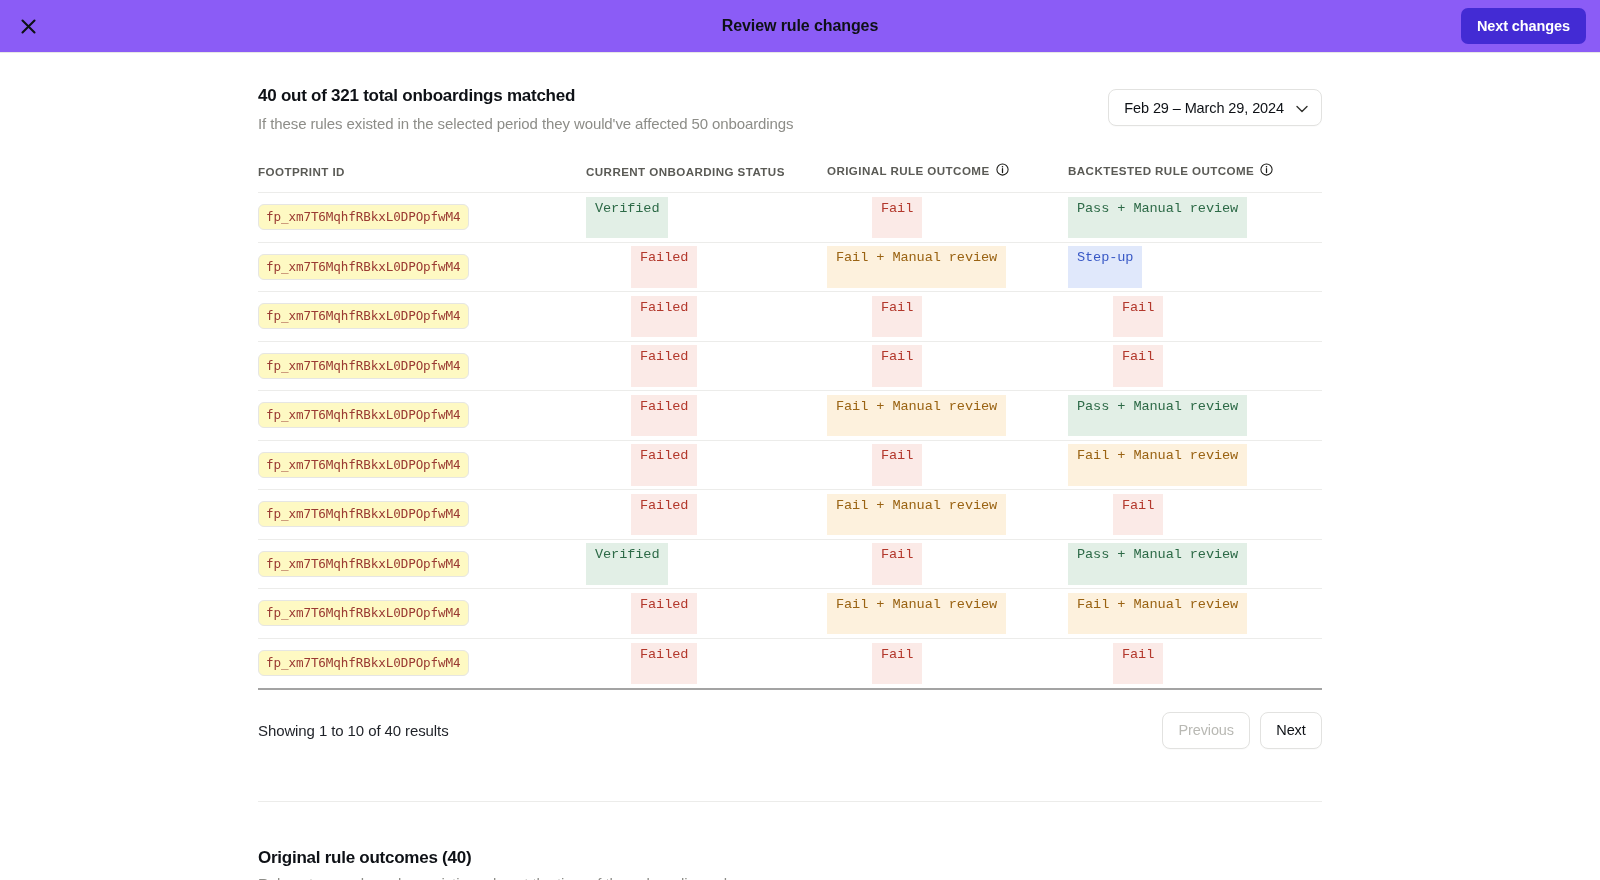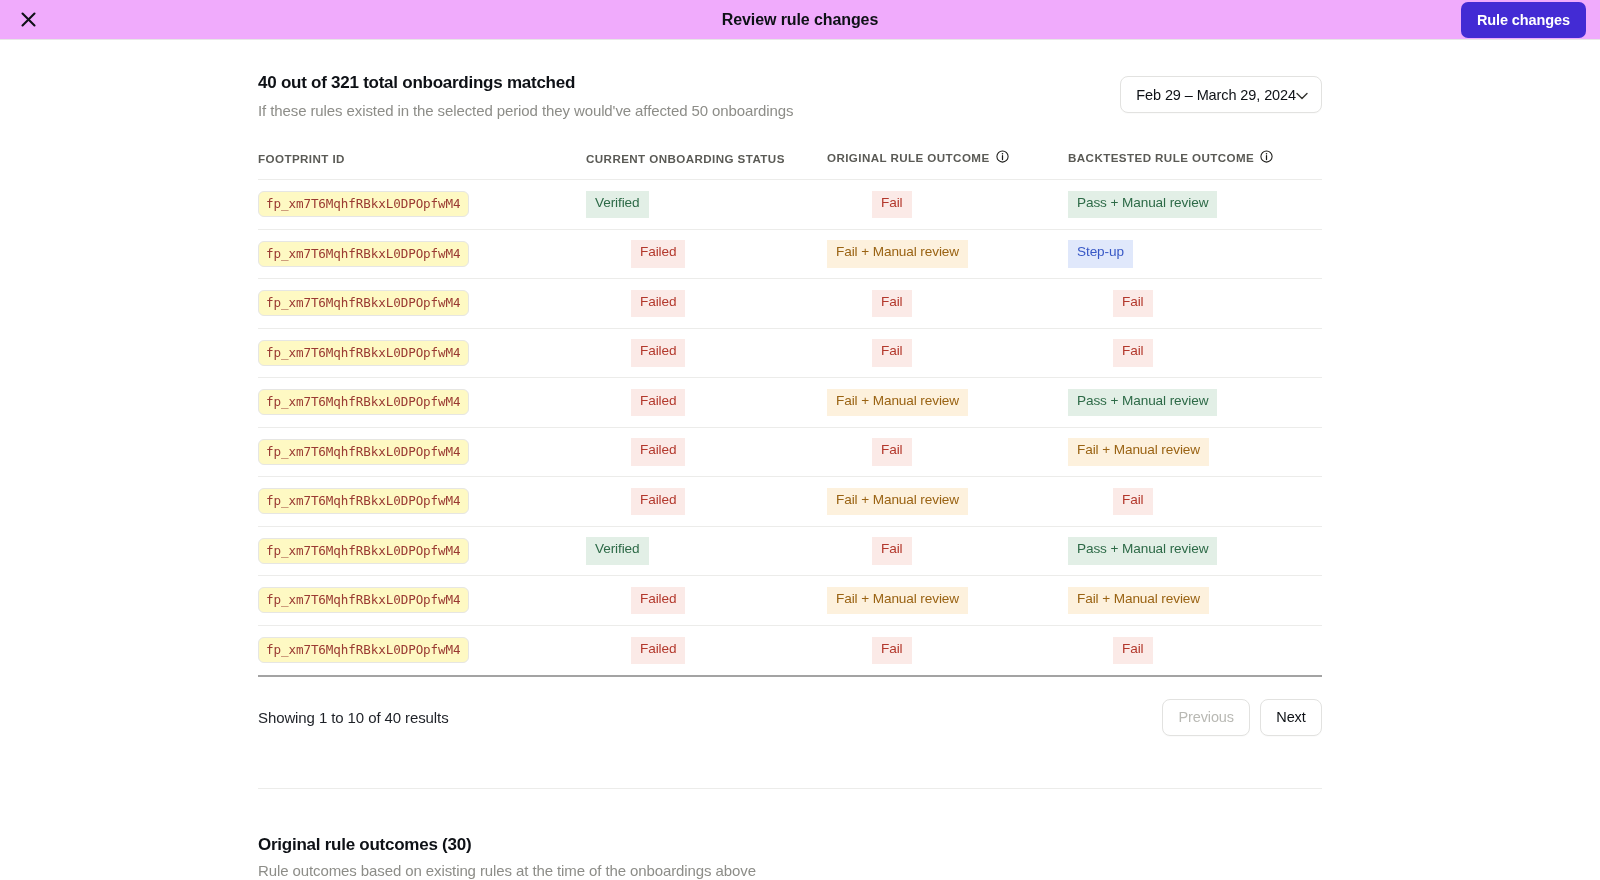--- a/index.html
+++ b/index.html
@@ -9,22 +9,22 @@
     height: 880px;
     overflow: hidden;
     background: #ffffff;
     font-family: "Liberation Sans", sans-serif;
     -webkit-font-smoothing: antialiased;
   }
 
   
   .topbar {
     position: relative;
-    height: 40px;
-    background: #f0abfc;
+    height: 53px;
+    background: #8b5cf6;
     border-bottom: 1px solid #e7e7e6;
     display: flex;
     align-items: center;
   }
   .close-btn {
     position: absolute;
     left: 14px;
     top: 50%;
     transform: translateY(-50%);
     width: 28px; height: 28px;
@@ -83,21 +83,21 @@
   .subhead {
     margin-top: 6px;
     font-size: 15px;
     color: #8d8d88;
     letter-spacing: -0.1px;
     line-height: 1.35;
   }
   .date-select {
     display: inline-flex;
     align-items: center;
-    gap: 0;
+    gap: 12px;
     height: 37px;
     padding: 0 13px 0 15px;
     border: 1px solid #e2e2e0;
     border-radius: 8px;
     background: #fff;
     font-size: 14.5px;
     color: #0e1116;
     letter-spacing: -0.1px;
     cursor: pointer;
     white-space: nowrap;
@@ -147,23 +147,24 @@
     letter-spacing: -0.1px;
     white-space: nowrap;
     cursor: pointer;
   }
 
   .badge {
     display: inline-block;
     font-size: 13.6px;
     letter-spacing: -0.1px;
     border-radius: 0;
-    padding: 3px 9px 6px 9px;
+    padding: 3px 9px 20px 9px;
     white-space: nowrap;
     line-height: 1.35;
+    font-family: Liberation Mono, monospace;
   }
   .badge.green  { background: #e2efe6; color: #2d6a47; }
   .badge.red    { background: #fbeae7; color: #b3382c; margin-left: 45px; }
   .badge.amber  { background: #fdf1dd; color: #9a6313; }
   .badge.blue   { background: #e0e8fb; color: #3858c6; }
 
   
   .tfoot {
     border-top: 2px solid #a3a3a3;
     display: flex;
@@ -218,21 +219,21 @@
 
 <div class="topbar">
   <button class="close-btn">
     <span>
       <svg width="15" height="15" viewBox="0 0 15 15" fill="none">
         <path d="M1.5 1.5 L13.5 13.5 M13.5 1.5 L1.5 13.5" stroke="#0e1116" stroke-width="2.1" stroke-linecap="round"></path>
       </svg>
     </span>
   </button>
   <div class="topbar-title">Review rule changes</div>
-  <button class="save-btn">Rule changes</button>
+  <button class="save-btn">Next changes</button>
 </div>
 
 <div class="content">
 
   <div class="section-head">
     <div>
       <div class="headline">40 out of 321 total onboardings matched</div>
       <div class="subhead">If these rules existed in the selected period they would've affected 50 onboardings</div>
     </div>
     <div class="date-select">
@@ -358,17 +359,17 @@
     <div class="showing">Showing 1 to 10 of 40 results</div>
     <div class="pager">
       <button class="pg-btn disabled">Previous</button>
       <button class="pg-btn">Next</button>
     </div>
   </div>
 
   <div class="divider"></div>
 
   <div class="bottom-sec">
-    <div class="bottom-title">Original rule outcomes (30)</div>
+    <div class="bottom-title">Original rule outcomes (40)</div>
     <div class="bottom-sub">Rule outcomes based on existing rules at the time of the onboardings above</div>
   </div>
 
 </div>
 
 </body></html>

